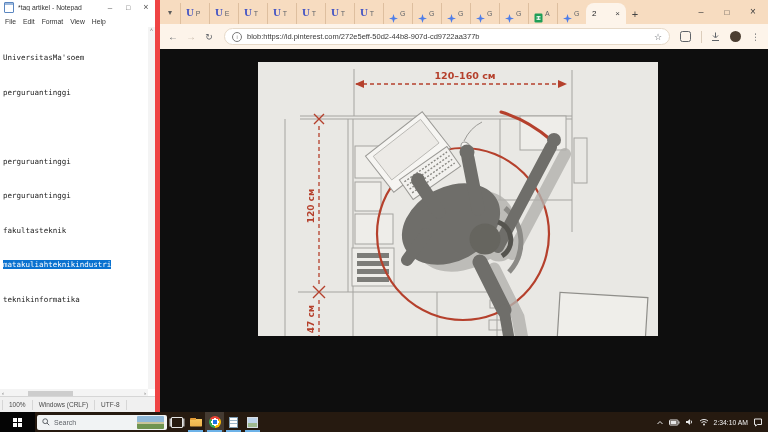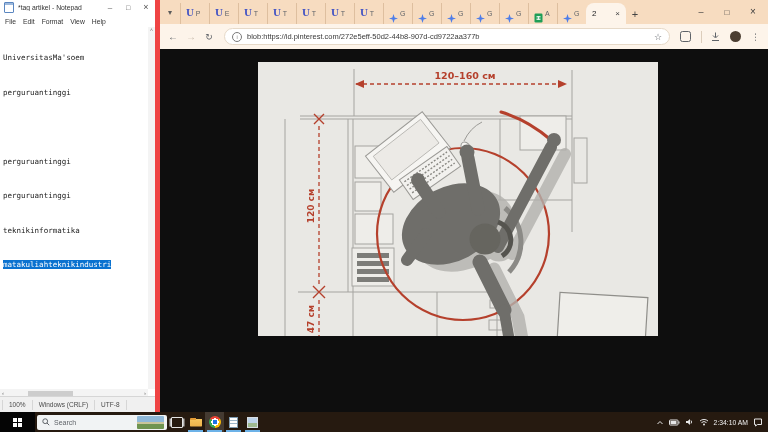--- a/index.html
+++ b/index.html
@@ -141,22 +141,23 @@
       <span>Format</span>
       <span>View</span>
       <span>Help</span>
     </div>
     <div class="np-editor">
       <div class="np-line">UniversitasMa'soem</div>
       <div class="np-line">perguruantinggi</div>
       <div class="np-line"></div>
       <div class="np-line">perguruantinggi</div>
       <div class="np-line">perguruantinggi</div>
+      <div class="np-line">fakultasteknik</div>
+      <div class="np-line"><span class="sel">matakuliahteknikindustri</span></div>
       <div class="np-line">teknikinformatika</div>
-      <div class="np-line"><span class="sel">matakuliahteknikindustri</span></div>
       
       
     </div>
     <div class="np-vscroll">
       <span class="arr"></span>
     </div>
     <div class="np-hscroll">
       <span class="la"></span>
       <span class="np-hthumb"></span>
       <span class="ra"></span>

